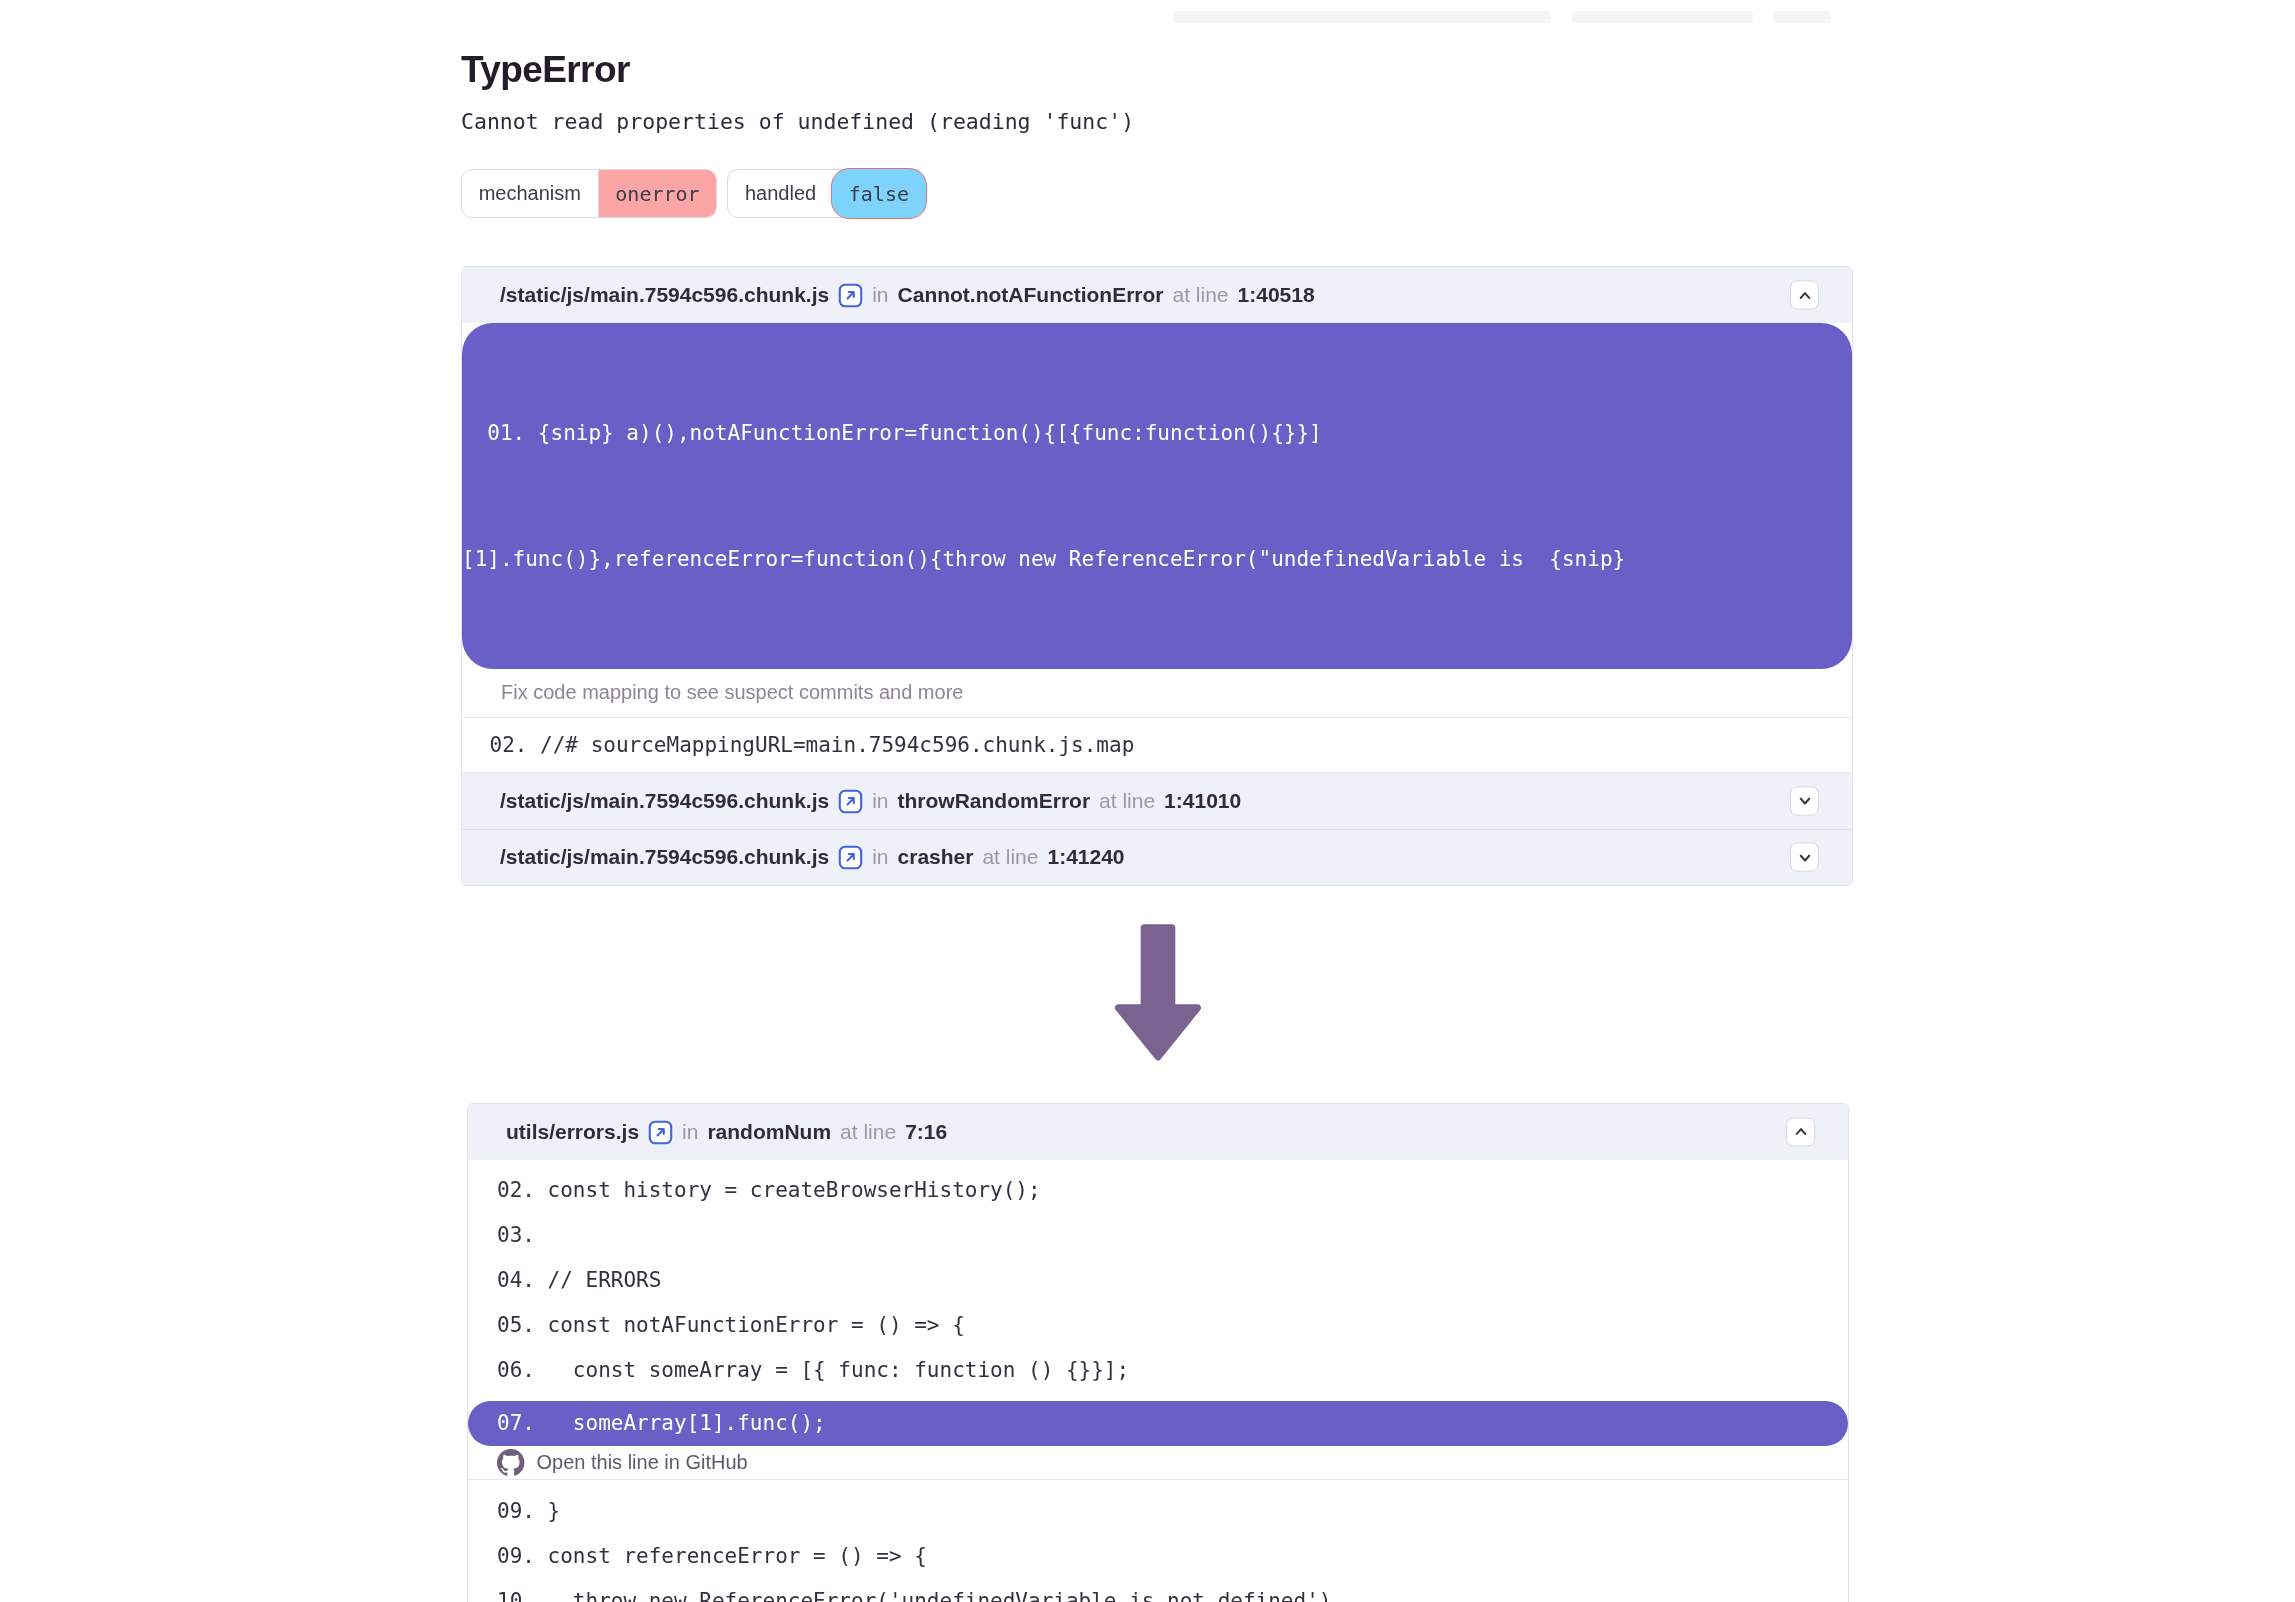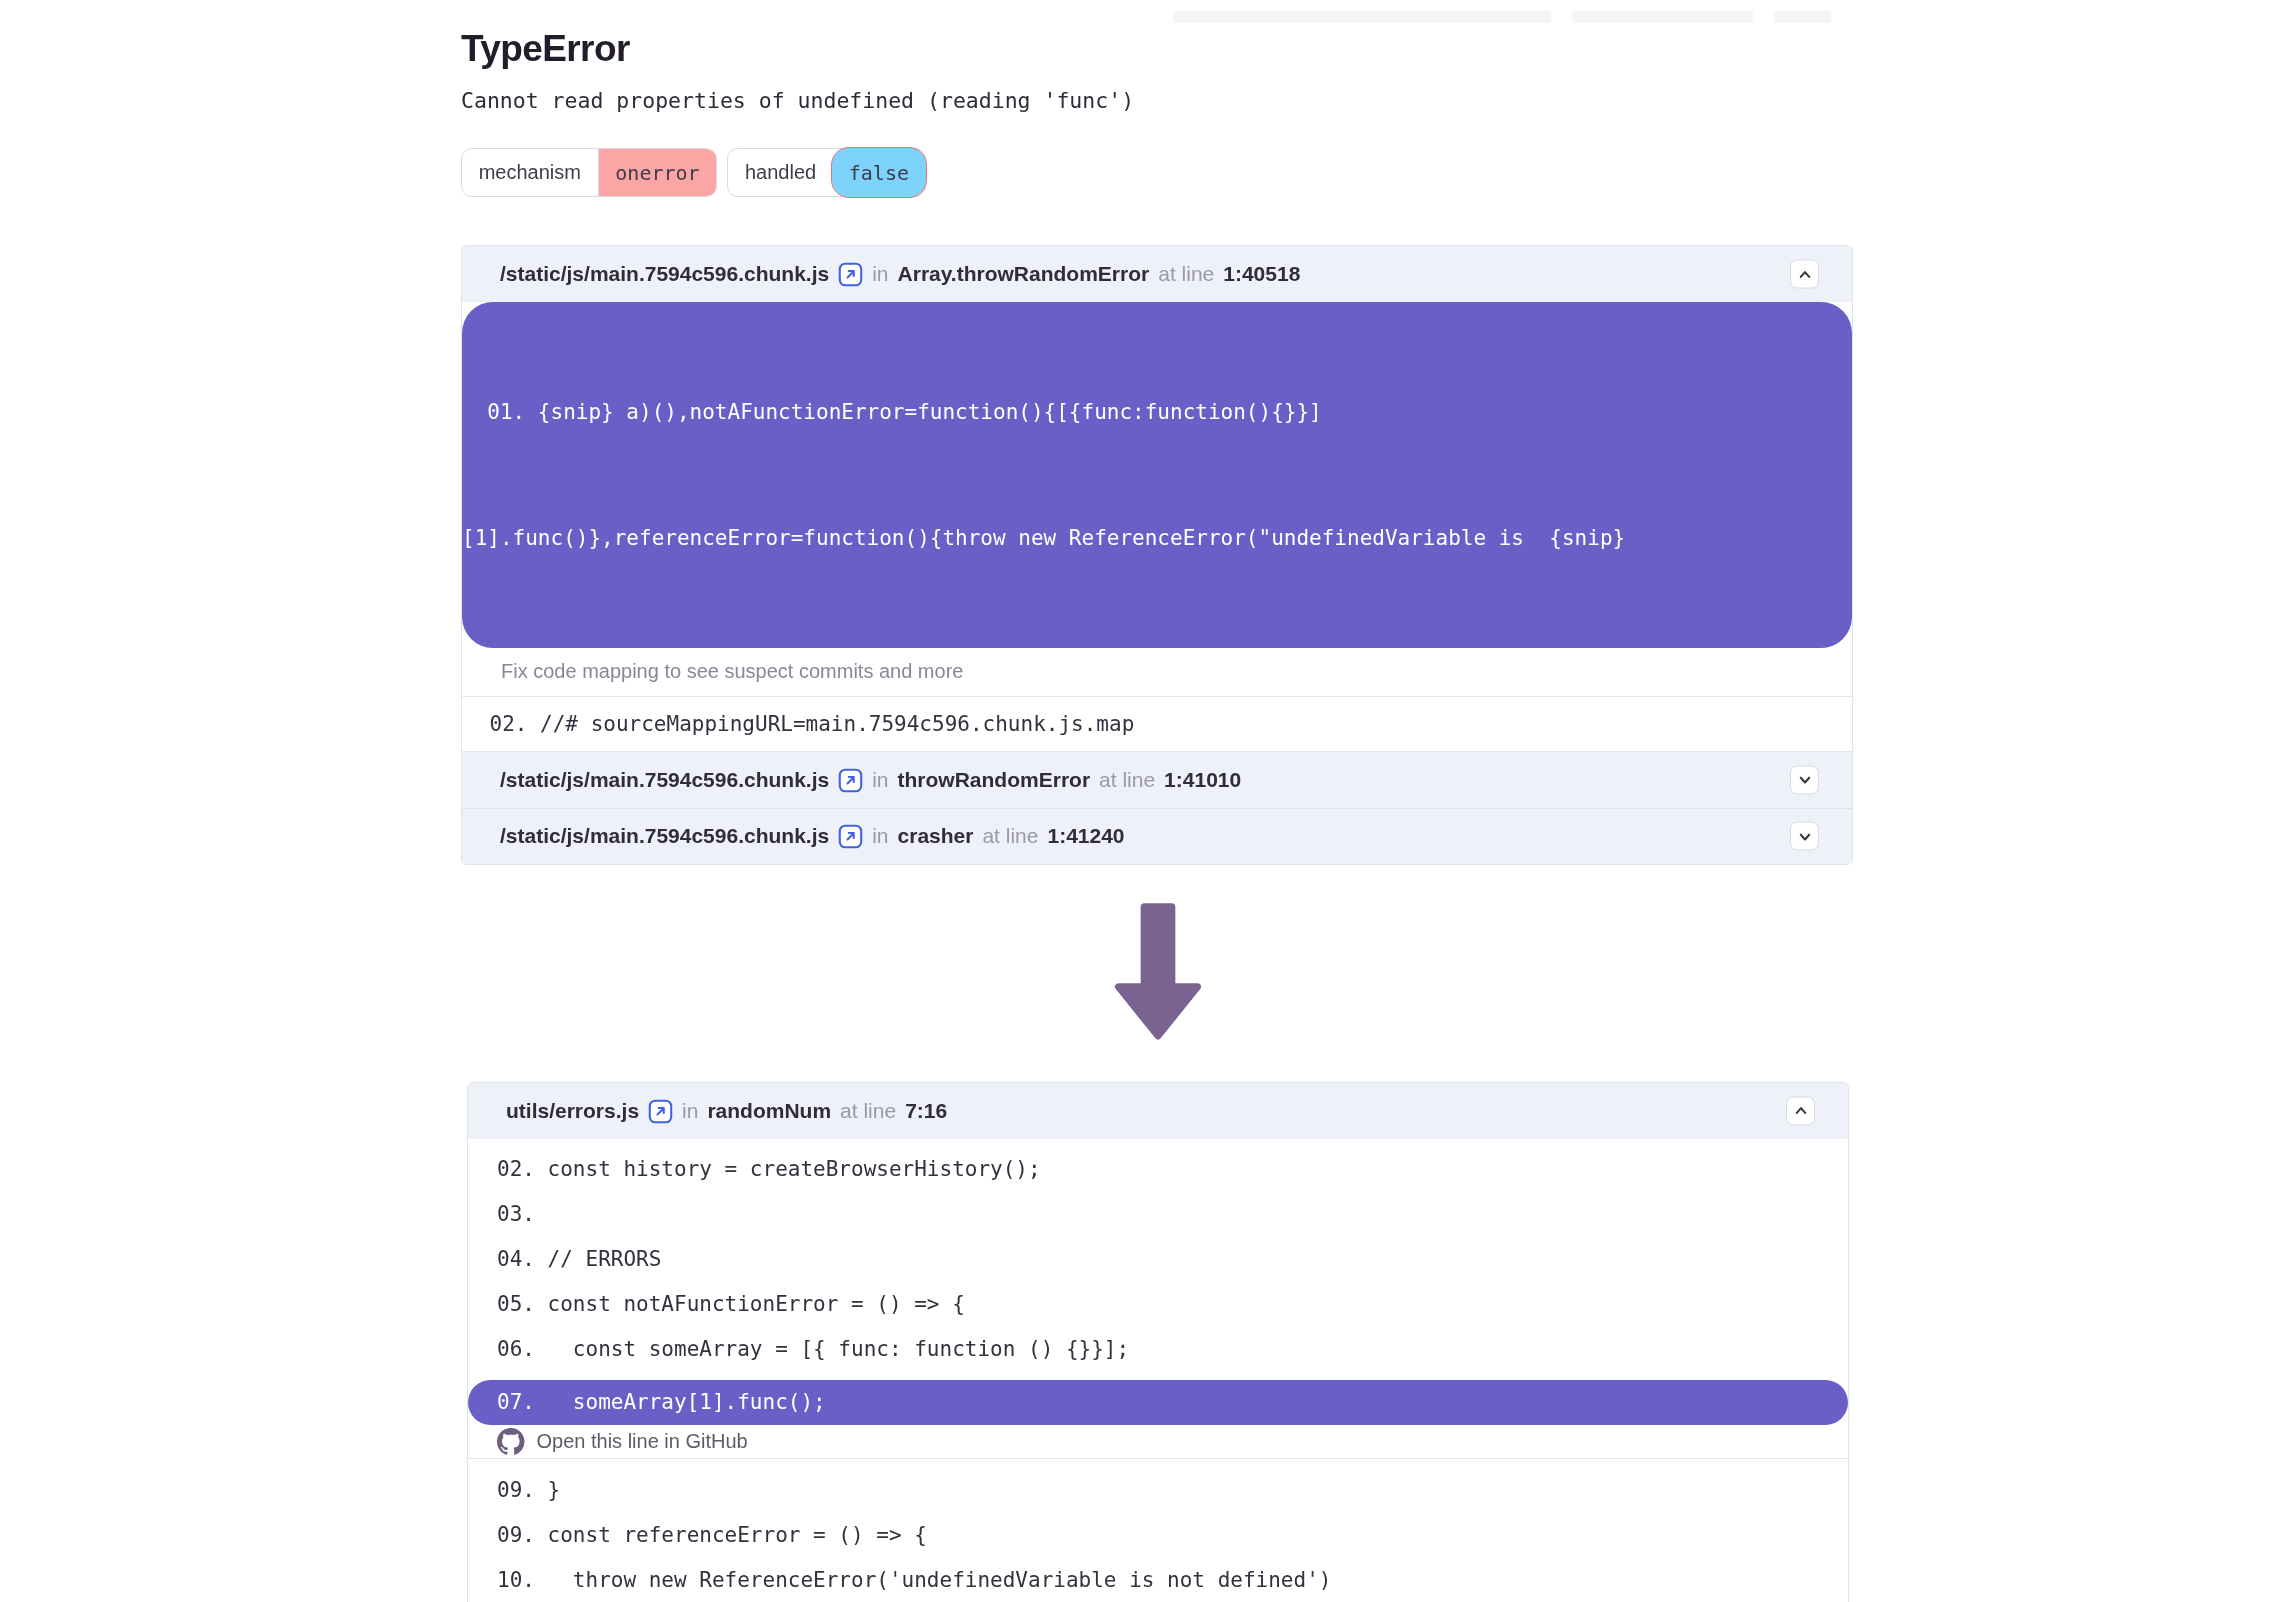--- a/index.html
+++ b/index.html
@@ -9,21 +9,21 @@
   .page { position:relative; width:2295px; height:1603px; background:#fff; }
 
   
   .artifact { position:absolute; top:10.8px; height:12px; background:#f5f5f7; border-radius:3px; }
   .artifact.a1 { left:1173px; width:378px; }
   .artifact.a2 { left:1572px; width:181px; }
   .artifact.a3 { left:1774px; width:57px; }
 
   .content { position:absolute; left:461px; top:0; width:1393px; }
 
-  h1.title { margin-top:28px; font-size:37px; font-weight:bold; letter-spacing:-0.6px; color:#231d2b; }
+  h1.title { margin-top:49px; font-size:37px; font-weight:bold; letter-spacing:-0.6px; color:#231d2b; }
   .subtitle { margin-top:18px; font-family:"DejaVu Sans Mono", monospace; font-size:21.5px; color:#2f2b38; }
 
   .tags { margin-top:35px; display:flex; gap:10px; }
   .tag { display:inline-flex; align-items:stretch; height:49px; border:1.2px solid #dcd9e3; border-radius:10.8px; background:#fff; }
   .tag-key { display:flex; align-items:center; padding:0 16.7px; font-size:20px; color:#3f3c49; }
   .tag-val { display:flex; align-items:center; padding:0 16.7px; font-family:"DejaVu Sans Mono", monospace; font-size:20px; color:#3f3c49; background:#fca5a5; border-left:1.2px solid #dcd9e3; border-radius:0 9.6px 9.6px 0; }
   .tag-val.flagged { border:1.8px solid #ef7070; border-radius:18px; margin:-1.8px; background:#7dd3fc;text-align:right; }
 
   
   .stack-box { border:0.6px solid #e0e3ed; border-radius:6px; width:1392px; background:#fff; overflow:hidden; }
@@ -81,21 +81,21 @@
 
     <div class="stack-box box1">
 
       <div class="frame-row header">
         <span class="path">/static/js/main.7594c596.chunk.js</span>
         <svg class="linkout" viewBox="0 0 42 42">
           <rect x="3" y="3" width="36" height="36" rx="9" fill="#ffffff" stroke="#4263e0" stroke-width="3.5"></rect>
           <path d="M16 26 L26 16 M18 15 h8.5 v8.5" fill="none" stroke="#4263e0" stroke-width="3.5" stroke-linecap="round" stroke-linejoin="round"></path>
         </svg>
         <span class="muted">in</span>
-        <span class="fn">Array.throwRandomError</span>
+        <span class="fn">Cannot.notAFunctionError</span>
         <span class="muted">at line</span>
         <span class="lineno">1:40518</span>
         <span class="chev-btn">
           <svg width="18" height="18" viewBox="0 0 30 30">
             <path d="M8 19 L15 11 L22 19" fill="none" stroke="#3a3a44" stroke-width="3.5" stroke-linecap="round" stroke-linejoin="round"></path>
           </svg>
         </span>
       </div>
 
       <div class="code-highlight">

